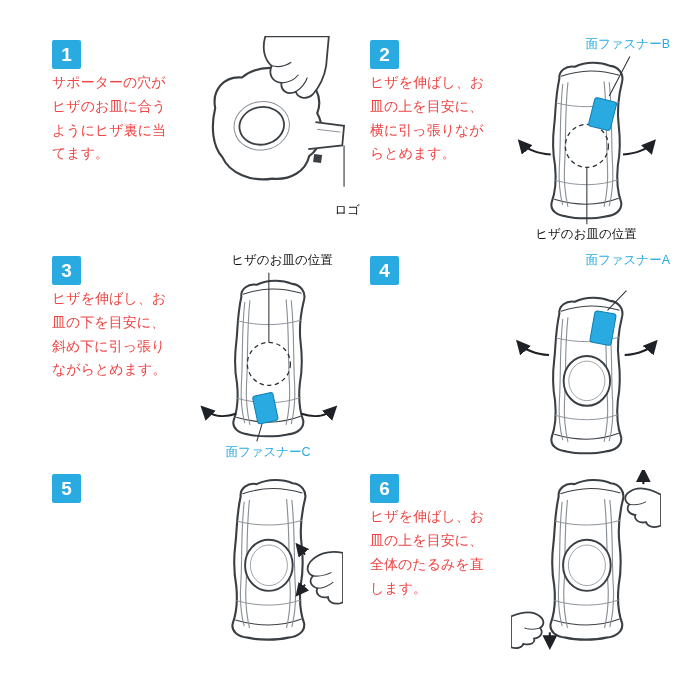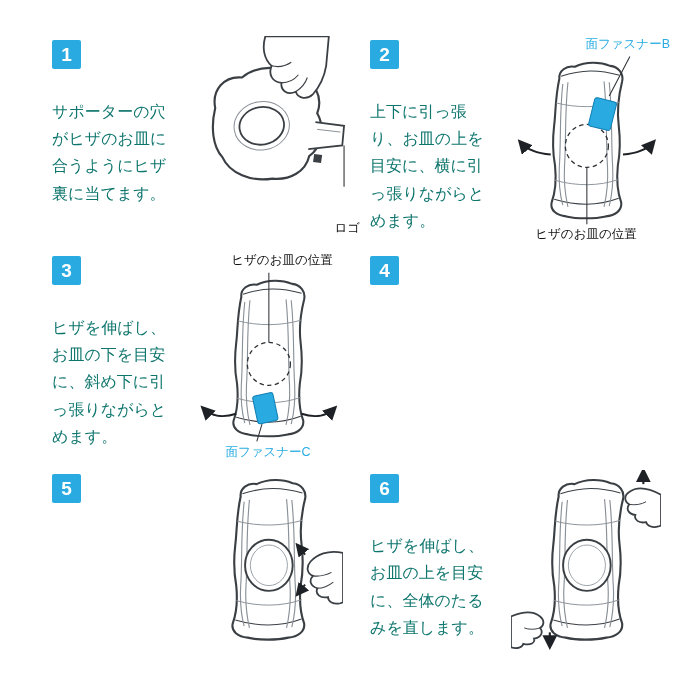--- a/index.html
+++ b/index.html
@@ -16,32 +16,32 @@
     column-gap:16px; row-gap:10px;
   }
   .step { display:flex; gap:6px; min-height:206px; }
   .left { width:124px; flex:none; padding-top:4px; }
   .badge {
     width:29px; height:29px; background:var(--accent,#29abe2);
     color:#fff; font-weight:bold; font-size:19px;
     display:flex; align-items:center; justify-content:center;
     border-radius:2px;
   }
-  .txt { margin-top:29px; font-size:16px; line-height:1.7; color:#0f766e; }
+  .txt { margin-top:2px; font-size:14px; line-height:1.7; color:#ef4444; }
   .right {
     flex:1; position:relative;
     display:flex; flex-direction:column; align-items:center;
   }
   .lbl { font-size:12.5px; line-height:1.3; white-space:nowrap; }
   .lbl.accent { color:var(--accent,#29abe2); }
   .toplbl { height:19px; }
   .toplbl.right { align-self:flex-end; margin-right:2px; }
   .toplbl.center { align-self:center; margin-left:28px; }
   .botlbl { margin-top:1px; }
-  .logo-lbl { position:absolute; right:-6px; bottom:6px; }
+  .logo-lbl { position:absolute; right:-6px; bottom:24px; }
   svg.illus { display:block; }
   .defs-holder { position:absolute; width:0; height:0; overflow:hidden; }
 </style>
 </head>
 <body>
 
 <svg class="defs-holder" aria-hidden="true">
   <defs>
     <g id="braceBody">
       <path d="M54,30 C53,21 62,14 72,16 C85,10 101,10 113,15 C123,16 129,24 127,33 C122,53 121,68 123,84 C125,101 125,115 122,131 C120,151 122,163 126,174 C127,183 119,189 108,190 C95,193 74,193 62,190 C51,189 43,183 45,174 C49,163 51,151 49,131 C46,115 46,101 48,84 C50,68 49,53 54,30 Z" fill="#ffffff" stroke="#3a3f44" stroke-width="2.4"></path>
@@ -87,21 +87,21 @@
           <path d="M110,52 C118,52 125,48 129,43" fill="none" stroke="#3a3f44" stroke-width="1.2"></path>
           <path d="M126,62 C132,58 137,52 139,46" fill="none" stroke="#3a3f44" stroke-width="1.2"></path>
         </svg>
         <div class="lbl logo-lbl">ロゴ</div>
       </div>
     </section>
 
     <section class="step">
       <div class="left">
         <div class="badge">2</div>
-        <p class="txt">上下に引っ張り、お皿の上を目安に、横に引っ張りながらとめます。</p>
+        <p class="txt">ヒザを伸ばし、お皿の上を目安に、横に引っ張りながらとめます。</p>
       </div>
       <div class="right">
         <div class="lbl accent toplbl right">面ファスナーB</div>
         <svg class="illus" width="150" height="172" viewBox="0 0 170 200">
           <use href="#braceBody"></use>
           <use href="#kneecapDashed"></use>
           <line x1="86" y1="133" x2="86" y2="199" stroke="#2b2f33" stroke-width="1.2"></line>
           <g transform="rotate(14 104 72)">
             <rect x="91" y="54" width="26" height="34" rx="3" fill="#29abe2" stroke="#0f7fb4" stroke-width="1.2"></rect>
           </g>
@@ -132,20 +132,33 @@
           <path d="M124,166 C139,171 153,169 162,160" fill="none" stroke="#1e2125" stroke-width="2.4" marker-end="url(#ah)"></path>
         </svg>
         <div class="lbl accent botlbl">面ファスナーC</div>
       </div>
     </section>
 
     <section class="step">
       <div class="left">
         <div class="badge">4</div>
       </div>
+      <div class="right">
+        <div class="lbl accent toplbl right">面ファスナーA</div>
+        <svg class="illus" width="150" height="172" viewBox="0 0 170 200">
+          <use href="#braceBody"></use>
+          <use href="#braceHole"></use>
+          <g transform="rotate(10 104 48)">
+            <rect x="92" y="28" width="25" height="37" rx="3" fill="#29abe2" stroke="#0f7fb4" stroke-width="1.2"></rect>
+          </g>
+          <line x1="110" y1="26" x2="132" y2="3" stroke="#2b2f33" stroke-width="1.2"></line>
+          <path d="M42,78 C27,77 14,72 7,64" fill="none" stroke="#1e2125" stroke-width="2.4" marker-end="url(#ah)"></path>
+          <path d="M130,78 C145,77 158,72 165,64" fill="none" stroke="#1e2125" stroke-width="2.4" marker-end="url(#ah)"></path>
+        </svg>
+      </div>
     </section>
 
     <section class="step">
       <div class="left">
         <div class="badge">5</div>
       </div>
       <div class="right">
         <svg class="illus" width="150" height="180" viewBox="0 0 170 204">
           <use href="#braceBody"></use>
           <use href="#braceHole"></use>

